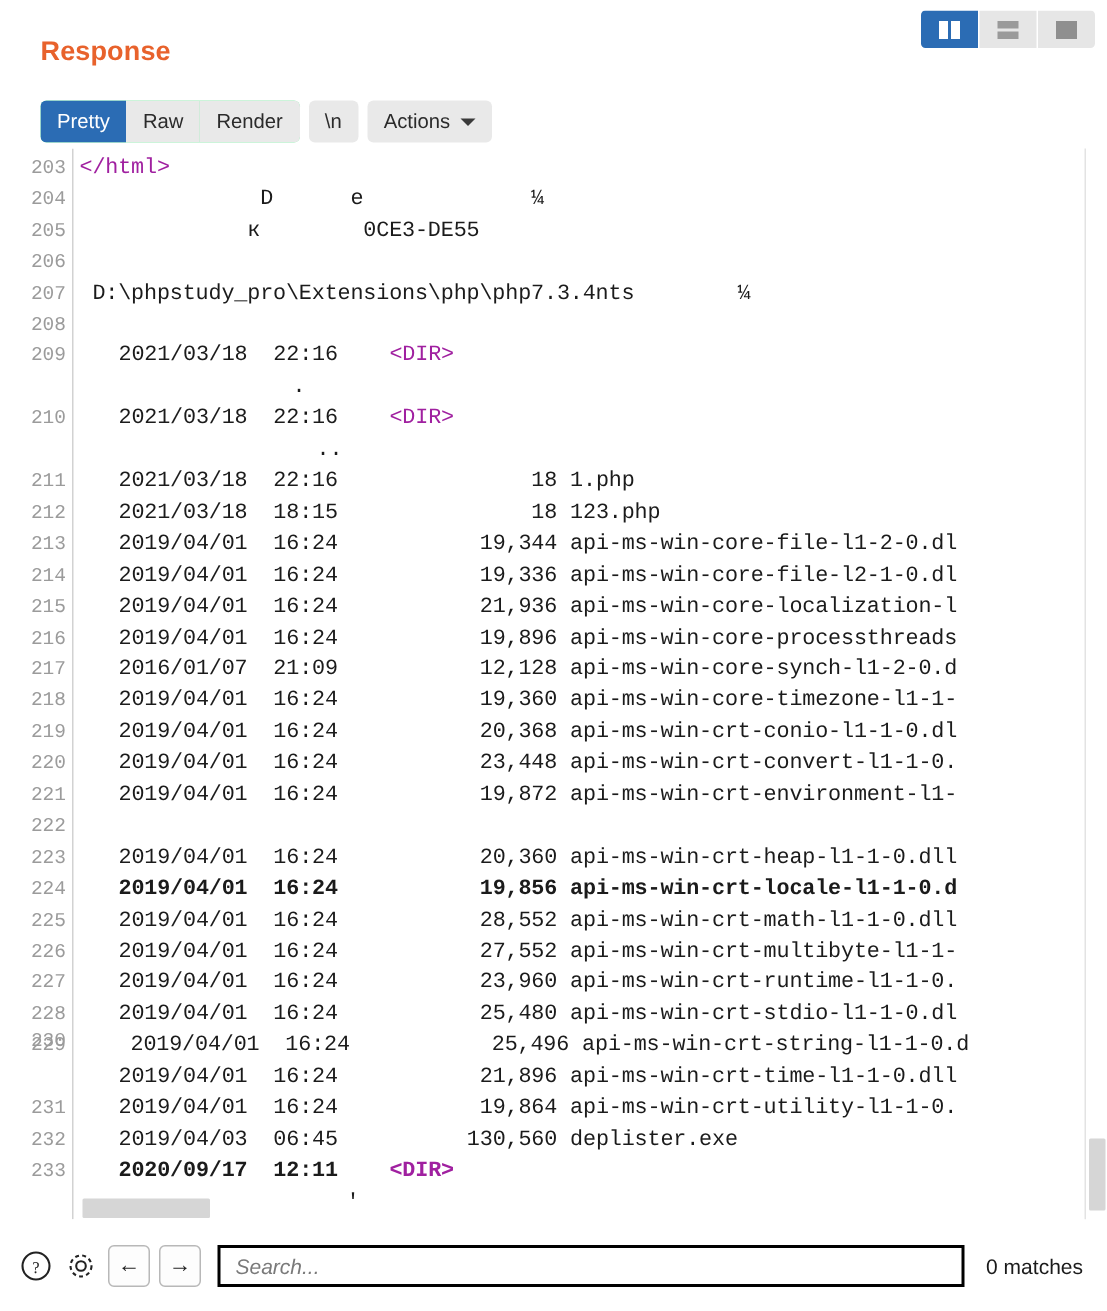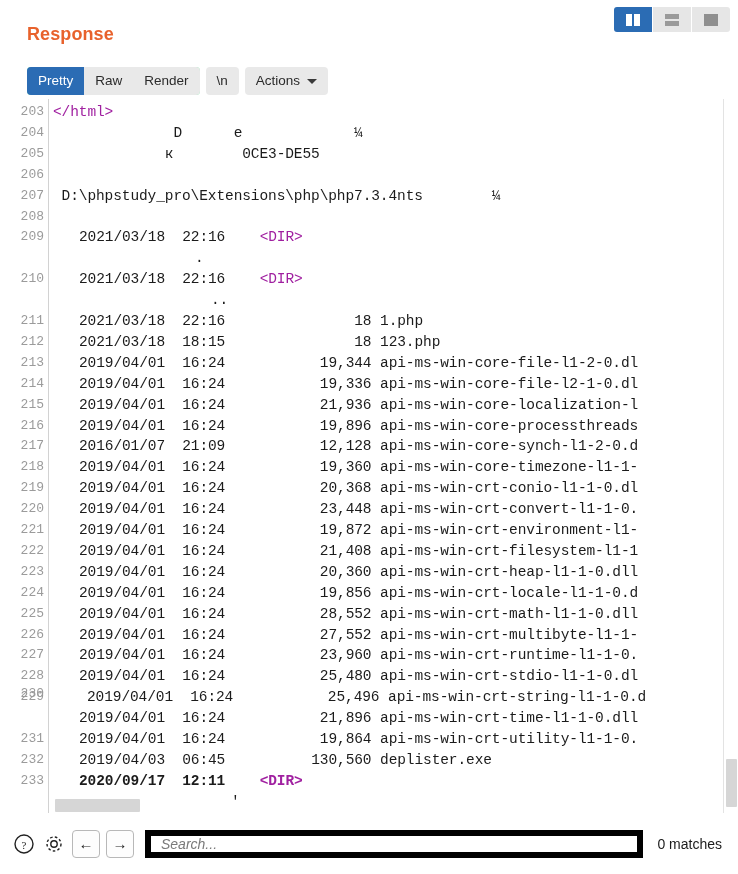--- a/index.html
+++ b/index.html
@@ -266,21 +266,21 @@
     display: flex; align-items: center; justify-content: center;
     cursor: pointer;
     font-size: 15px;
     color: #222;
     flex: none;
     line-height: 1;
   }
   .searchbox {
     flex: 1;
     height: 28px;
-    border: 6px solid #000000;
+    border: 2px solid #000000;
     background: #ffffff;
     margin-left: 5px;
     margin-right: 8px;
     display: flex;
     align-items: center;
     padding: 0 8px;
     box-sizing: border-box;
   }
   .searchbox input {
     border: none;
@@ -404,23 +404,22 @@
         <div class="row" style="top: 235.9px; padding-left: 26px;">2021/03/18  18:15               18 123.php</div>
         <div class="row" style="top: 256.8px; padding-left: 26px;">2019/04/01  16:24           19,344 api-ms-win-core-file-l1-2-0.dl</div>
         <div class="row" style="top: 277.7px; padding-left: 26px;">2019/04/01  16:24           19,336 api-ms-win-core-file-l2-1-0.dl</div>
         <div class="row" style="top: 298.6px; padding-left: 26px;">2019/04/01  16:24           21,936 api-ms-win-core-localization-l</div>
         <div class="row" style="top: 319.5px; padding-left: 26px;">2019/04/01  16:24           19,896 api-ms-win-core-processthreads</div>
         <div class="row" style="top: 340.4px; padding-left: 26px;">2016/01/07  21:09           12,128 api-ms-win-core-synch-l1-2-0.d</div>
         <div class="row" style="top: 361.3px; padding-left: 26px;">2019/04/01  16:24           19,360 api-ms-win-core-timezone-l1-1-</div>
         <div class="row" style="top: 382.2px; padding-left: 26px;">2019/04/01  16:24           20,368 api-ms-win-crt-conio-l1-1-0.dl</div>
         <div class="row" style="top: 403.1px; padding-left: 26px;">2019/04/01  16:24           23,448 api-ms-win-crt-convert-l1-1-0.</div>
         <div class="row" style="top: 424px; padding-left: 26px;">2019/04/01  16:24           19,872 api-ms-win-crt-environment-l1-</div>
-        <div class="row" style="top: 444.9px; padding-left: 26px;">2019/04/01  16:24           21,408 api-ms-win-crt-filesystem-l1-1</div>
         <div class="row" style="top: 465.8px; padding-left: 26px;">2019/04/01  16:24           20,360 api-ms-win-crt-heap-l1-1-0.dll</div>
-        <div class="row" style="top: 486.7px; padding-left: 26px;">2019/04/01  16:24           19,856 api-ms-win-crt-locale-l1-1-0.d</div>
+        <div class="row" style="top: 486.7px; padding-left: 26px; font-weight: bold;">2019/04/01  16:24           19,856 api-ms-win-crt-locale-l1-1-0.d</div>
         <div class="row" style="top: 507.6px; padding-left: 26px;">2019/04/01  16:24           28,552 api-ms-win-crt-math-l1-1-0.dll</div>
         <div class="row" style="top: 528.5px; padding-left: 26px;">2019/04/01  16:24           27,552 api-ms-win-crt-multibyte-l1-1-</div>
         <div class="row" style="top: 549.4px; padding-left: 26px;">2019/04/01  16:24           23,960 api-ms-win-crt-runtime-l1-1-0.</div>
         <div class="row" style="top: 570.3px; padding-left: 26px;">2019/04/01  16:24           25,480 api-ms-win-crt-stdio-l1-1-0.dl</div>
         <div class="row" style="top: 591.2px; padding-left: 34px;">2019/04/01  16:24           25,496 api-ms-win-crt-string-l1-1-0.d</div>
         <div class="row" style="top: 612.1px; padding-left: 26px;">2019/04/01  16:24           21,896 api-ms-win-crt-time-l1-1-0.dll</div>
         <div class="row" style="top: 633px; padding-left: 26px;">2019/04/01  16:24           19,864 api-ms-win-crt-utility-l1-1-0.</div>
         <div class="row" style="top: 653.9px; padding-left: 26px;">2019/04/03  06:45          130,560 deplister.exe</div>
         <div class="row" style="top: 674.8px; padding-left: 26px; font-weight: bold;">2020/09/17  12:11    <span class="tagc">&lt;DIR&gt;</span></div>
         <div class="row" style="top: 695.7px; padding-left: 178px;">'</div>

